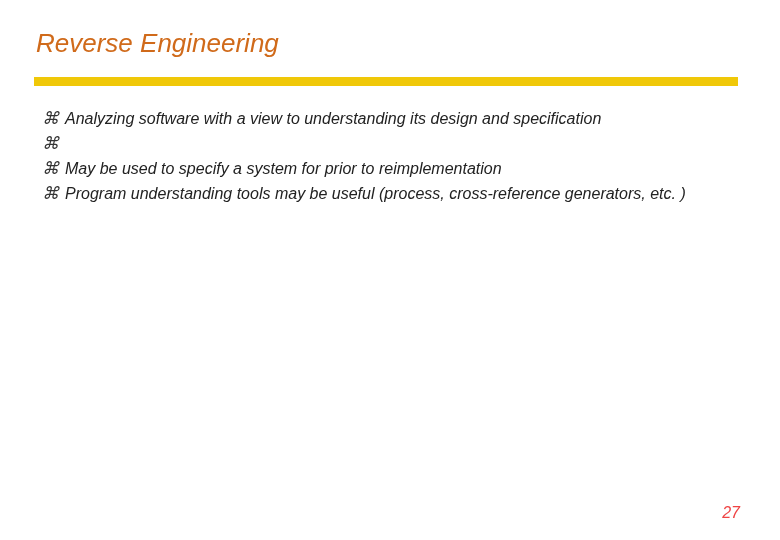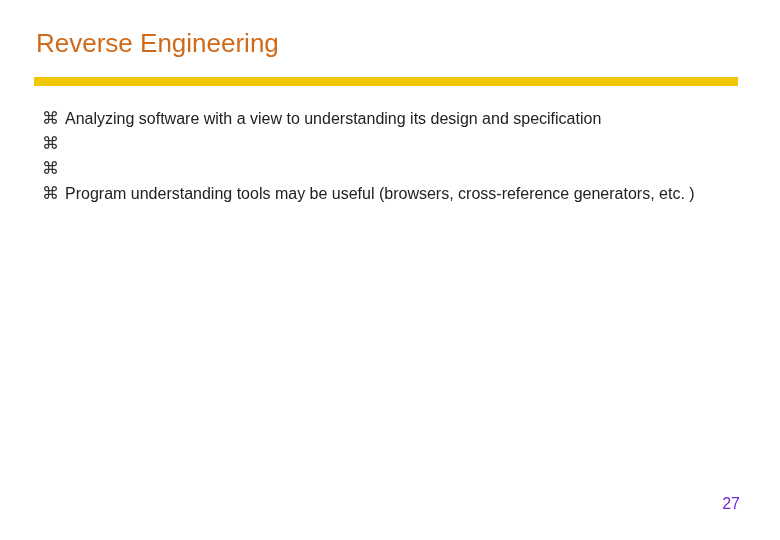--- a/index.html
+++ b/index.html
@@ -1,15 +1,15 @@
 <!DOCTYPE html>
 <html><head>
   <meta charset="utf-8">
   <style>
-    * { margin: 0; padding: 0; box-sizing: border-box; }
+    * { margin: 0; padding: 0; box-sizing: border-box; font-style: italic; }
     body {
       width: 780px;
       height: 540px;
       background: #ffffff;
       font-family: Arial, Helvetica, sans-serif;
       position: relative;
       overflow: hidden;
     }
     .slide {
       width: 100%;
@@ -48,42 +48,43 @@
       line-height: 1.35;
       font-family: "Arial", sans-serif;
     }
     .bullet-text {
       font-size: 16px;
       color: #222;
       max-width: 640px;
     }
     .page-number {
       position: absolute;
-      bottom: 27px;
+      bottom: 18px;
       right: 40px;
       font-size: 16px;
-      color: #6d28d9;
+      color: #ef4444;
     }
   </style>
 </head>
 <body>
 
 <div class="slide">
   <h1 class="title">Reverse Engineering</h1>
   <div class="rule"></div>
   <div class="bullets">
     <div class="bullet">
       <span class="bullet-icon">⌘</span>
       <span class="bullet-text">Analyzing software with a view to understanding its design and specification</span>
     </div>
     <div class="bullet">
       <span class="bullet-icon">⌘</span>
     </div>
     <div class="bullet">
       <span class="bullet-icon">⌘</span>
+      <span class="bullet-text">May be used to specify a system for prior to reimplementation</span>
     </div>
     <div class="bullet">
       <span class="bullet-icon">⌘</span>
-      <span class="bullet-text">Program understanding tools may be useful (browsers, cross-reference generators, etc. )</span>
+      <span class="bullet-text">Program understanding tools may be useful (process, cross-reference generators, etc. )</span>
     </div>
   </div>
   <div class="page-number">27</div>
 </div>
 
 </body></html>

